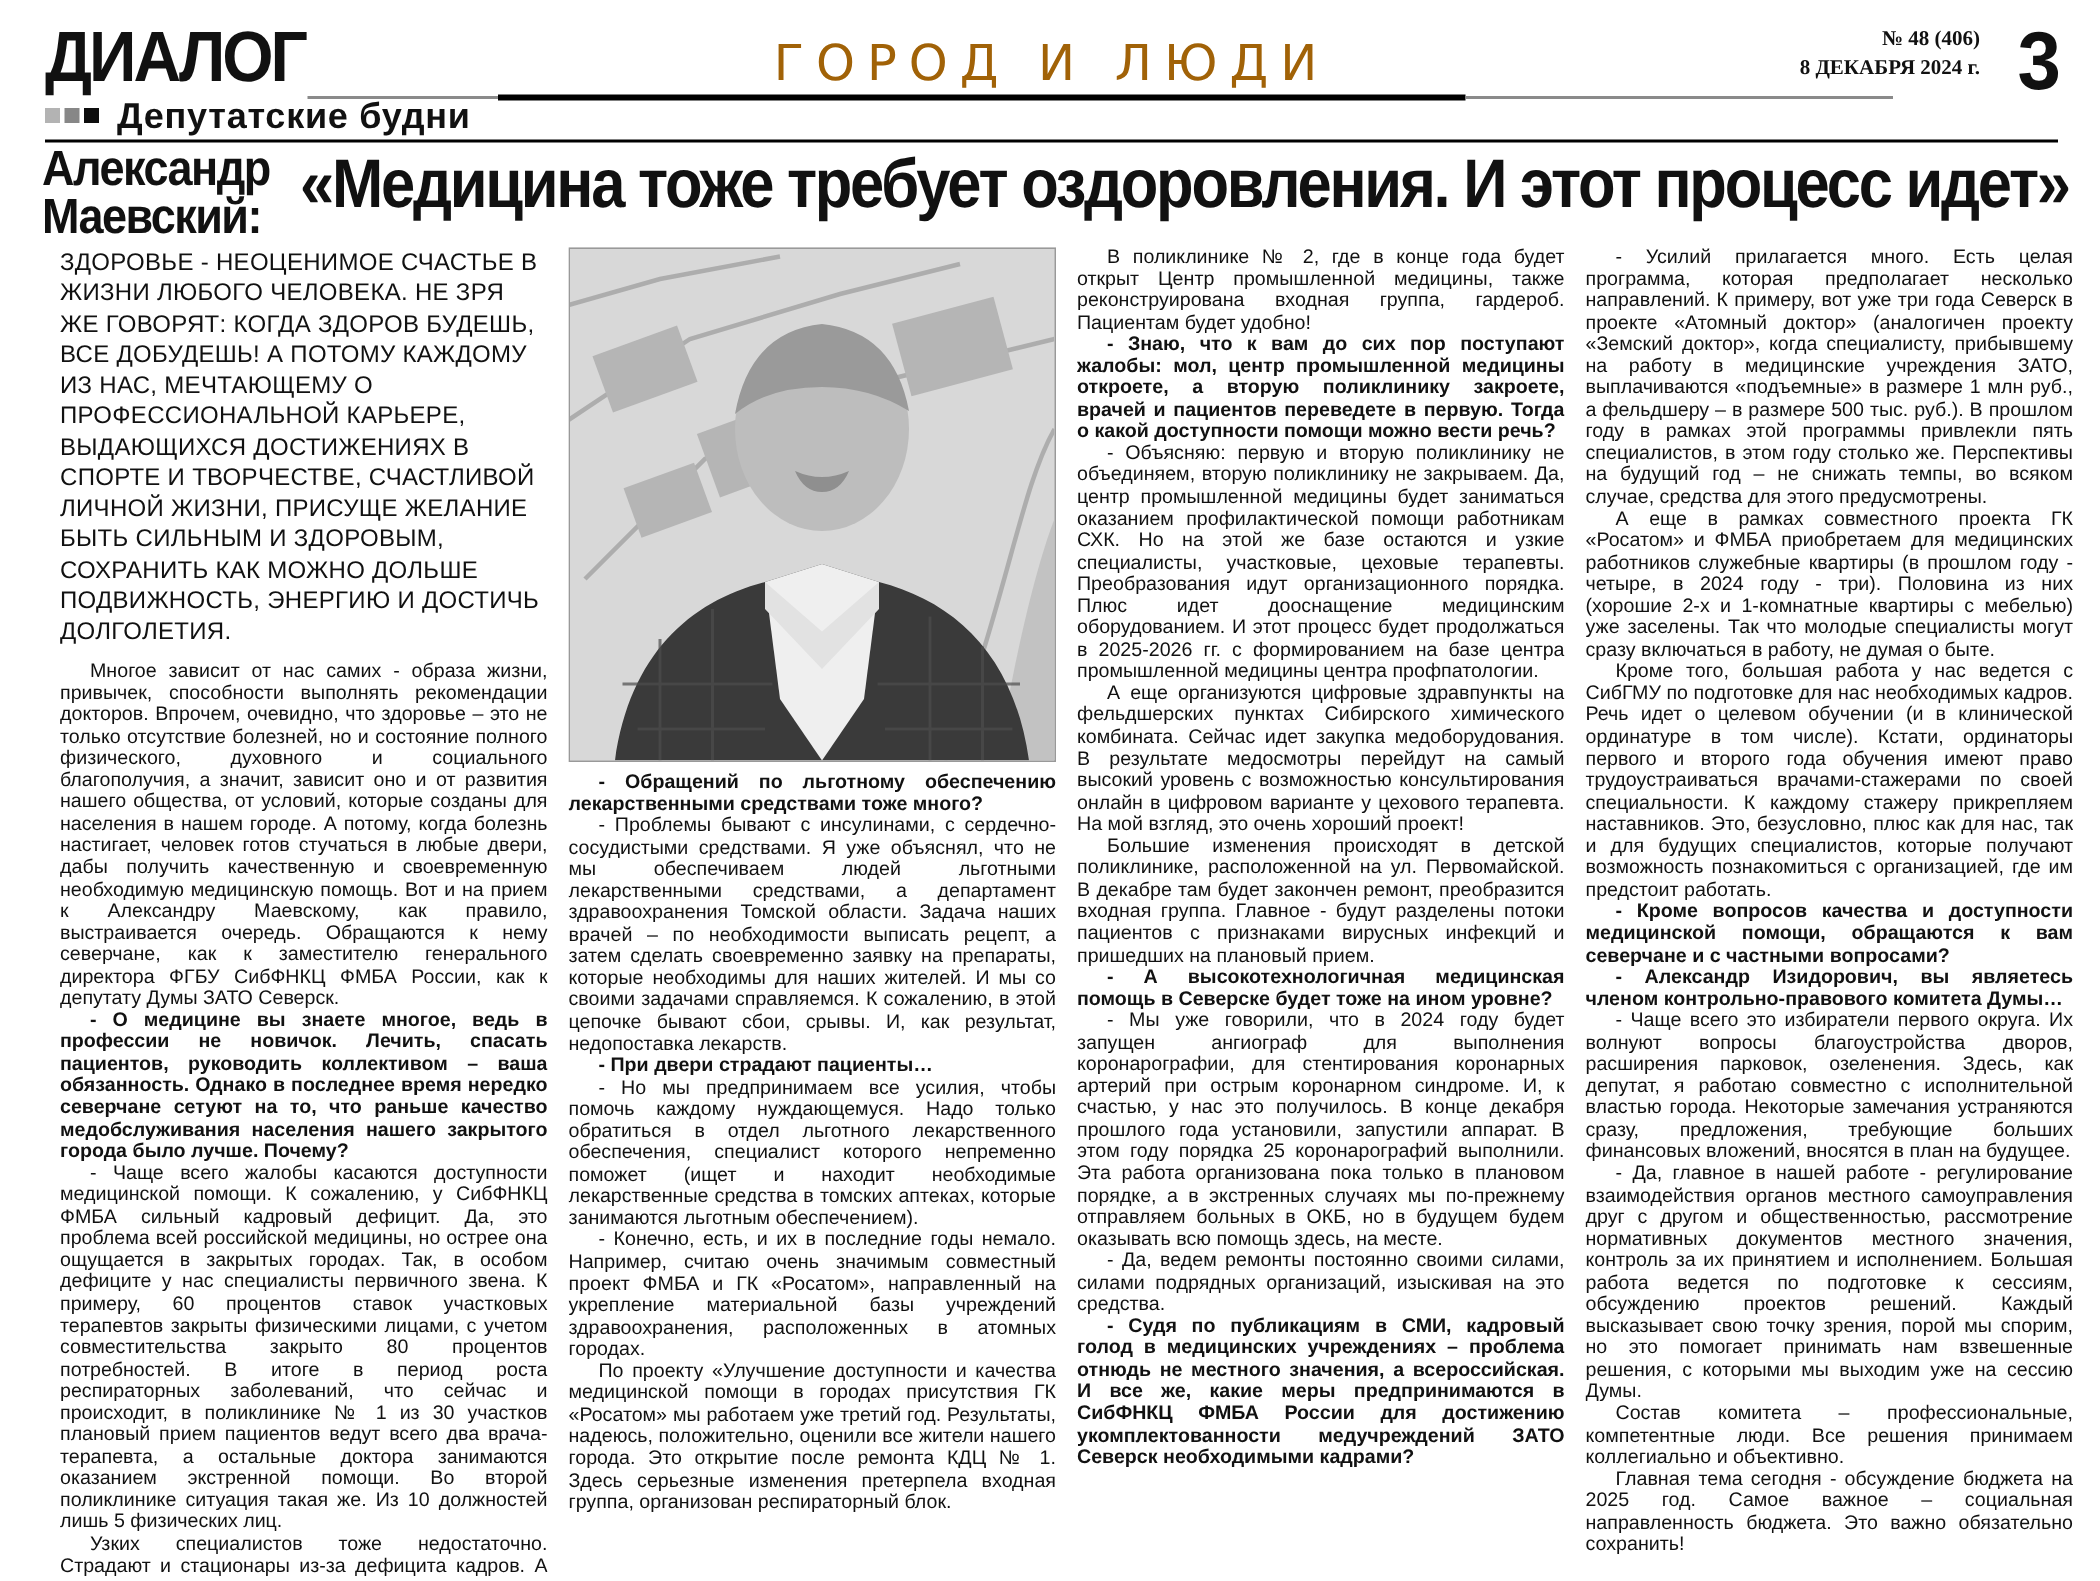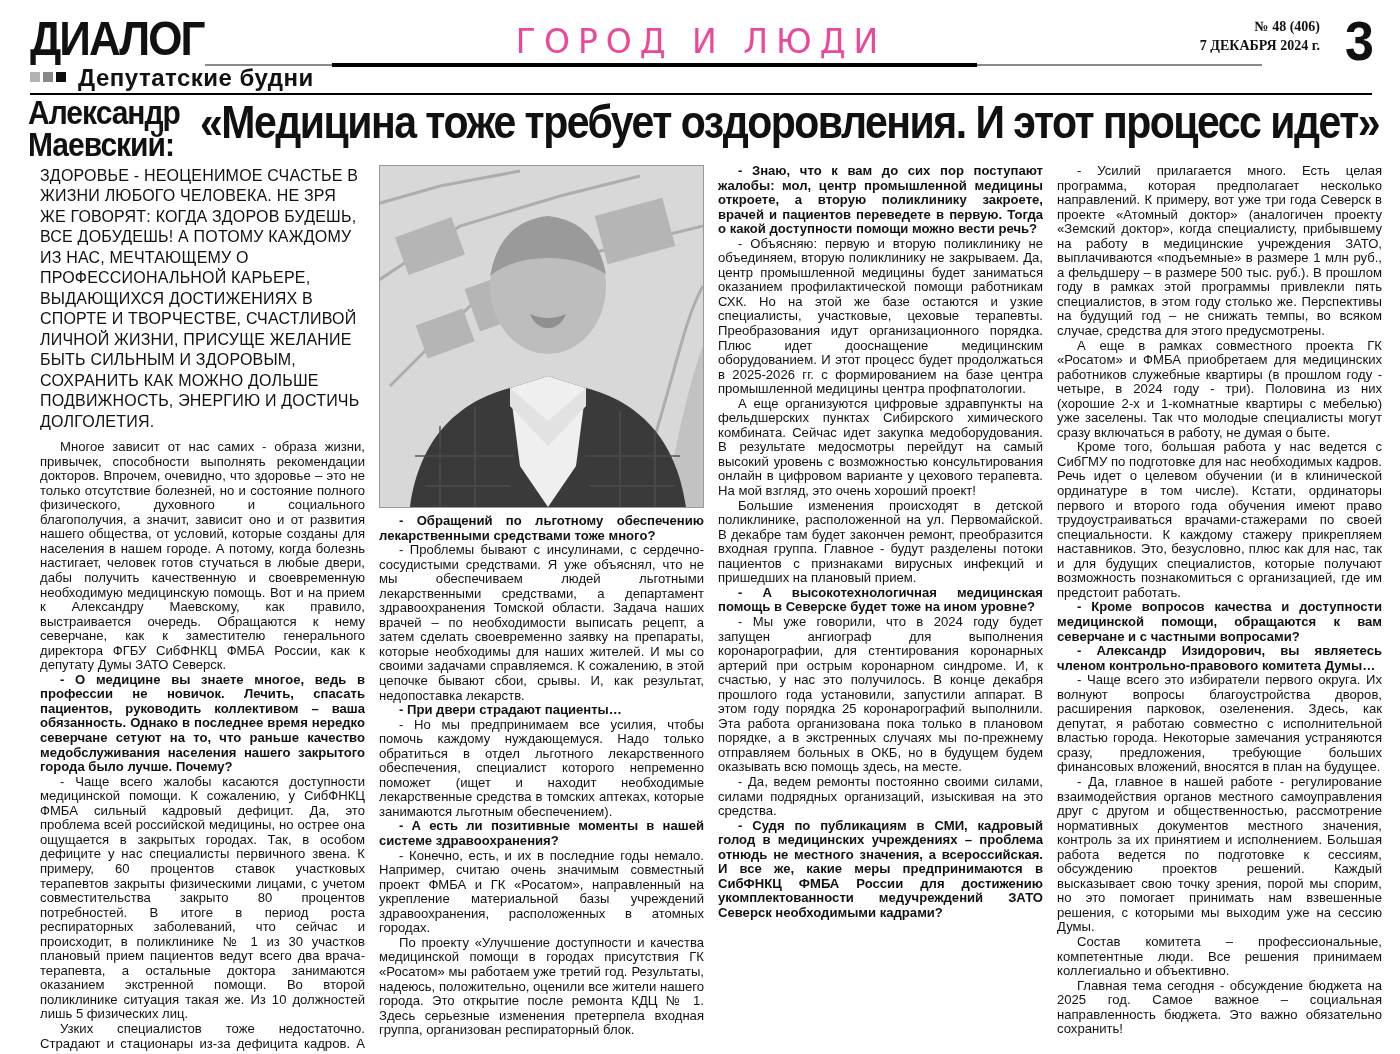--- a/index.html
+++ b/index.html
@@ -11,21 +11,21 @@
   
   .masthead{position:absolute;left:30px;top:10px;right:28px;height:50px;}
   .logo{
     position:absolute;left:0;top:2px;
     font-size:44px;font-weight:bold;letter-spacing:-2px;
     transform:scaleY(1.08);transform-origin:left top;
     font-family:"Liberation Sans",sans-serif;
   }
   .section-title{
     position:absolute;left:50%;transform:translateX(-50%);top:12px;
-    font-size:33px;font-weight:normal;letter-spacing:8px;color:#ec4899;
+    font-size:33px;font-weight:normal;letter-spacing:8px;color:#a16207;
     font-family:"DejaVu Sans",sans-serif;
   }
   .issue-block{position:absolute;right:52px;top:8px;text-align:right;
     font-family:"Liberation Serif",serif;font-weight:bold;font-size:14px;line-height:1.35;}
   .page-number{
     position:absolute;right:0;top:0px;font-size:52px;font-weight:900;
     letter-spacing:-2px;transform:scaleY(1.05);transform-origin:right top;
   }
   .mast-rule{position:absolute;left:175px;right:110px;top:53px;height:4px;display:flex;align-items:center;}
   .mast-rule .seg-gray1{height:2px;background:#8a8a8a;width:12%;}
@@ -71,21 +71,21 @@
 </head>
 <body>
 
 <div class="page">
 
   <div class="masthead">
     <div class="logo">ДИАЛОГ</div>
     <div class="section-title">ГОРОД И ЛЮДИ</div>
     <div class="issue-block">
       <div>№ 48 (406)</div>
-      <div>7 ДЕКАБРЯ 2024 г.</div>
+      <div>8 ДЕКАБРЯ 2024 г.</div>
     </div>
     <div class="page-number">3</div>
     <div class="mast-rule">
       <span class="seg-gray1"></span>
         <span class="seg-black"></span>
         <span class="seg-gray2"></span>
     </div>
   </div>
 
   <div class="rubric-row">
@@ -145,28 +145,28 @@
             <path d="M60 260 L60 341 M95 240 L95 341 M240 245 L240 341 M275 265 L275 341"></path>
             <path d="M35 290 L135 290 M205 290 L300 290 M45 320 L130 320 M210 320 L295 320"></path>
           </g>
         </svg>
       </div>
       <div>
           <p class="para question">- Обращений по льготному обеспечению лекарственными средствами тоже много?</p>
           <p class="para">- Проблемы бывают с инсулинами, с сердечно-сосудистыми средствами. Я уже объяснял, что не мы обеспечиваем людей льготными лекарственными средствами, а департамент здравоохранения Томской области. Задача наших врачей – по необходимости выписать рецепт, а затем сделать своевременно заявку на препараты, которые необходимы для наших жителей. И мы со своими задачами справляемся. К сожалению, в этой цепочке бывают сбои, срывы. И, как результат, недопоставка лекарств.</p>
           <p class="para question">- При двери страдают пациенты…</p>
           <p class="para">- Но мы предпринимаем все усилия, чтобы помочь каждому нуждающемуся. Надо только обратиться в отдел льготного лекарственного обеспечения, специалист которого непременно поможет (ищет и находит необходимые лекарственные средства в томских аптеках, которые занимаются льготным обеспечением).</p>
-          <p class="para question">- А есть ли позитивные моменты в нашей системе здравоохранения?</p>
           <p class="para">- Конечно, есть, и их в последние годы немало. Например, считаю очень значимым совместный проект ФМБА и ГК «Росатом», направленный на укрепление материальной базы учреждений здравоохранения, расположенных в атомных городах.</p>
           <p class="para">По проекту «Улучшение доступности и качества медицинской помощи в городах присутствия ГК «Росатом» мы работаем уже третий год. Результаты, надеюсь, положительно, оценили все жители нашего города. Это открытие после ремонта КДЦ № 1. Здесь серьезные изменения претерпела входная группа, организован респираторный блок.</p>
         </div>
     </div>
 
     <div class="col">
       <div>
+          <p class="para">В поликлинике № 2, где в конце года будет открыт Центр промышленной медицины, также реконструирована входная группа, гардероб. Пациентам будет удобно!</p>
           <p class="para question">- Знаю, что к вам до сих пор поступают жалобы: мол, центр промышленной медицины откроете, а вторую поликлинику закроете, врачей и пациентов переведете в первую. Тогда о какой доступности помощи можно вести речь?</p>
           <p class="para">- Объясняю: первую и вторую поликлинику не объединяем, вторую поликлинику не закрываем. Да, центр промышленной медицины будет заниматься оказанием профилактической помощи работникам СХК. Но на этой же базе остаются и узкие специалисты, участковые, цеховые терапевты. Преобразования идут организационного порядка. Плюс идет дооснащение медицинским оборудованием. И этот процесс будет продолжаться в 2025-2026 гг. с формированием на базе центра промышленной медицины центра профпатологии.</p>
           <p class="para">А еще организуются цифровые здравпункты на фельдшерских пунктах Сибирского химического комбината. Сейчас идет закупка медоборудования. В результате медосмотры перейдут на самый высокий уровень с возможностью консультирования онлайн в цифровом варианте у цехового терапевта. На мой взгляд, это очень хороший проект!</p>
           <p class="para">Большие изменения происходят в детской поликлинике, расположенной на ул. Первомайской. В декабре там будет закончен ремонт, преобразится входная группа. Главное - будут разделены потоки пациентов с признаками вирусных инфекций и пришедших на плановый прием.</p>
           <p class="para question">- А высокотехнологичная медицинская помощь в Северске будет тоже на ином уровне?</p>
           <p class="para">- Мы уже говорили, что в 2024 году будет запущен ангиограф для выполнения коронарографии, для стентирования коронарных артерий при острым коронарном синдроме. И, к счастью, у нас это получилось. В конце декабря прошлого года установили, запустили аппарат. В этом году порядка 25 коронарографий выполнили. Эта работа организована пока только в плановом порядке, а в экстренных случаях мы по-прежнему отправляем больных в ОКБ, но в будущем будем оказывать всю помощь здесь, на месте.</p>
           <p class="para">- Да, ведем ремонты постоянно своими силами, силами подрядных организаций, изыскивая на это средства.</p>
           <p class="para question">- Судя по публикациям в СМИ, кадровый голод в медицинских учреждениях – проблема отнюдь не местного значения, а всероссийская. И все же, какие меры предпринимаются в СибФНКЦ ФМБА России для достижению укомплектованности медучреждений ЗАТО Северск необходимыми кадрами?</p>
         </div>
     </div>

